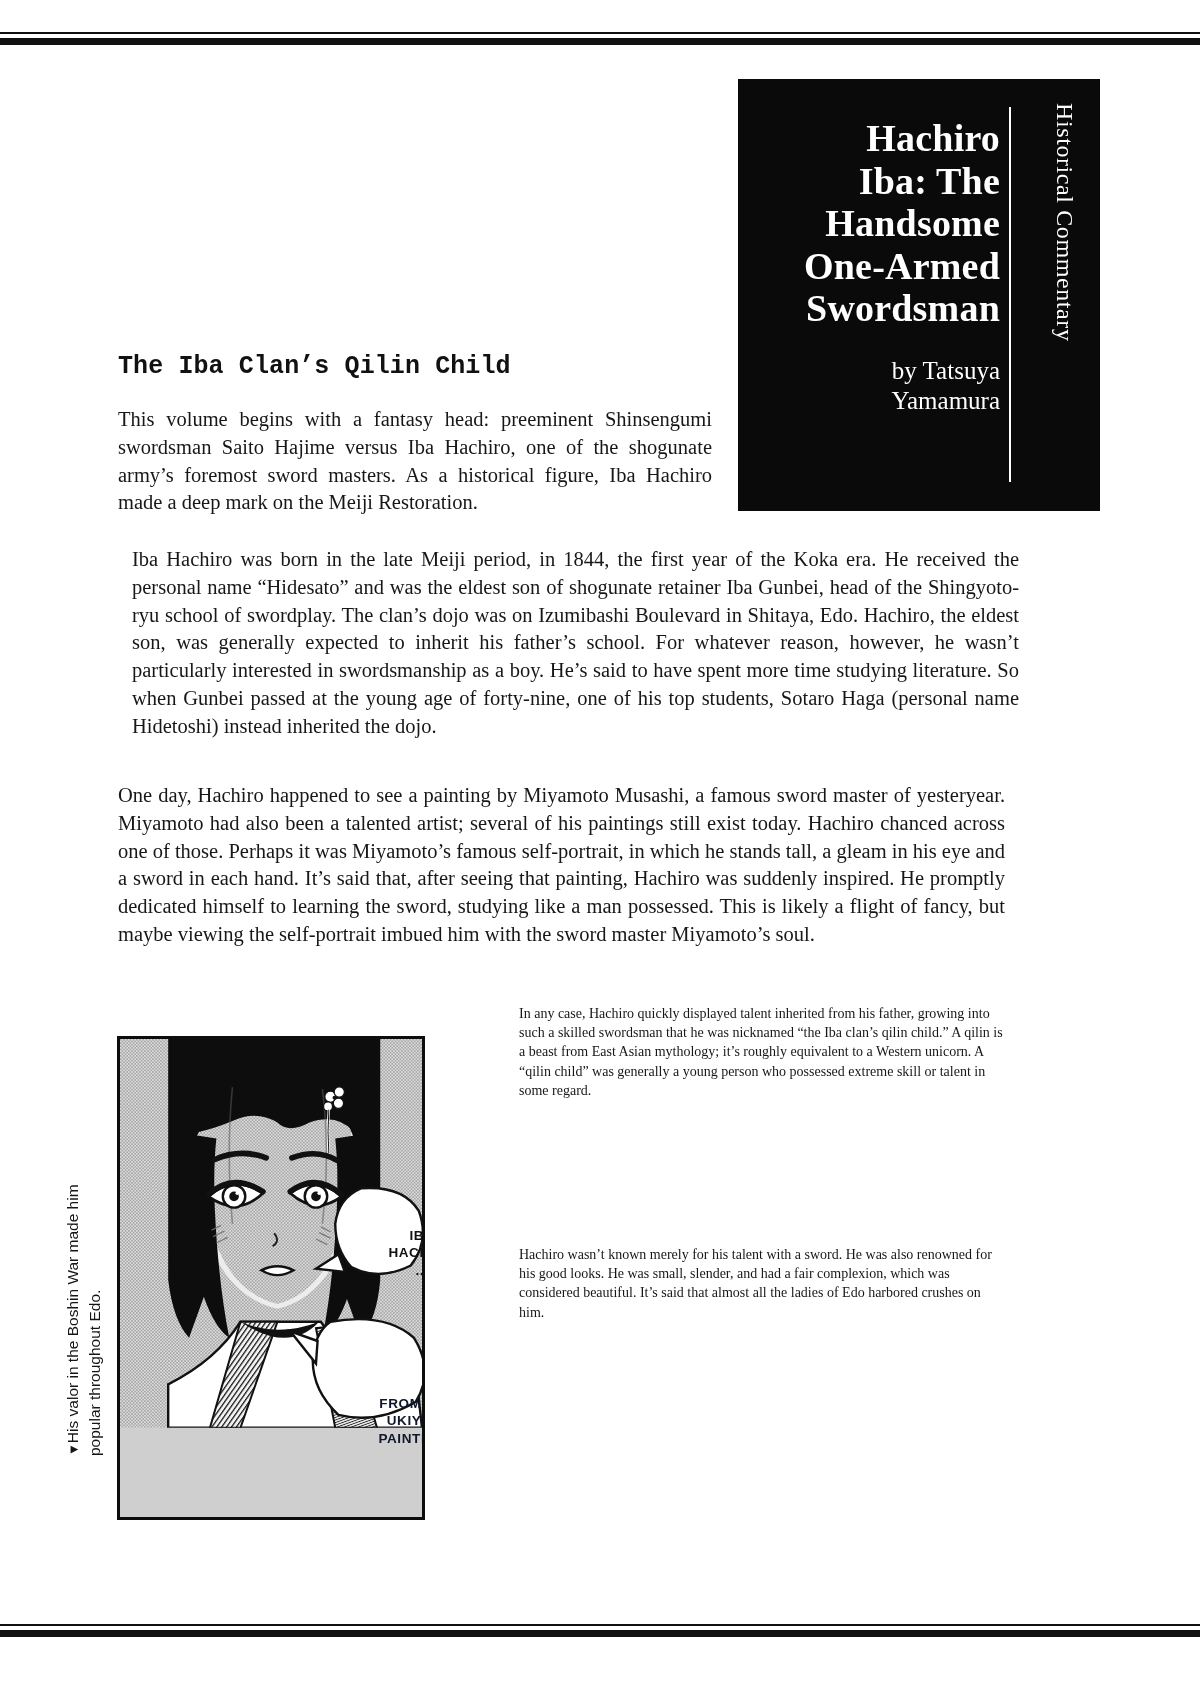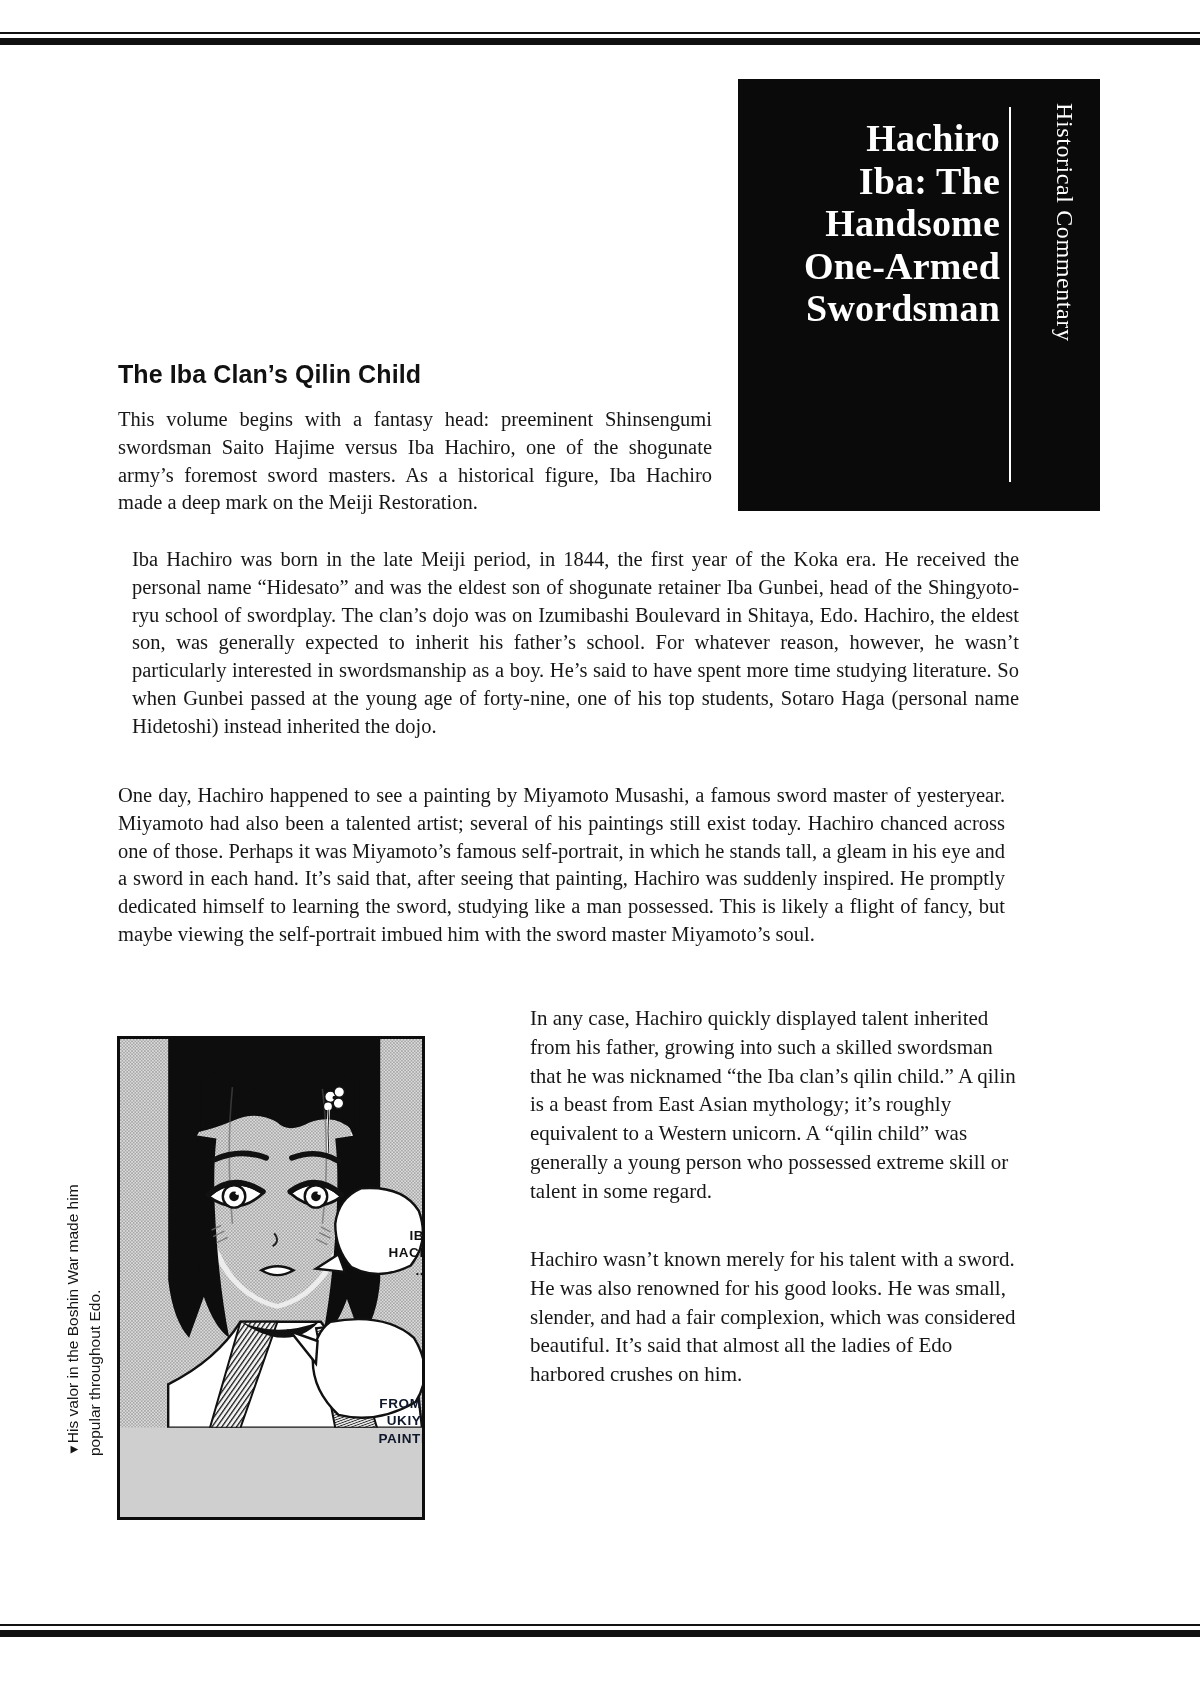--- a/index.html
+++ b/index.html
@@ -114,23 +114,23 @@
     font-size: 20.5px;
     line-height: 1.355;
     text-align: justify;
     text-justify: inter-word;
     hyphens: manual;
     color: #171717;
   }
   #sec-heading {
     position: absolute;
     left: 118px;
-    top: 360px;
+    top: 352px;
     width: 600px;
-    font-family: Liberation Sans, sans-serif;
+    font-family: Liberation Mono, monospace;
     font-weight: bold;
     font-size: 25px;
     letter-spacing: 0.1px;
     color: #111;
   }
   #para-1 {
     left: 118px;
     top: 406px;
     width: 594px;
   }
@@ -140,24 +140,24 @@
     width: 887px;
   }
   #para-3 {
     left: 118px;
     top: 782px;
     width: 887px;
   }
   
   .col-right {
     position: absolute;
-    left: 530px;
+    left: 519px;
     width: 487px;
     font-family: "Liberation Serif", serif;
-    font-size: 21px;
+    font-size: 14px;
     line-height: 1.37;
     text-align: left;
     color: #171717;
   }
   #para-4 { top: 1004px; }
   #para-5 { top: 1245px; }
 
   
   #panel {
     position: absolute;
@@ -207,20 +207,22 @@
   <div class="thick"></div>
 </div>
 
 <div id="title-box">
   <div id="title-inner">
     <div id="article-title">Hachiro
 Iba: The
 Handsome
 One-Armed
 Swordsman</div>
+    <div id="article-byline">by Tatsuya
+Yamamura</div>
   </div>
   <div id="vertical-divider"></div>
   <div id="kicker-wrap">
     <div id="kicker">Historical Commentary</div>
   </div>
 </div>
 
 <div id="sec-heading">The Iba Clan’s Qilin Child</div>
 
 <div class="col-text" id="para-1">This volume begins with a fantasy head: preeminent Shinsengumi swordsman Saito Hajime versus Iba Hachiro, one of the shogunate army’s foremost sword masters. As a historical figure, Iba Hachiro made a deep mark on the Meiji Restoration.</div>

